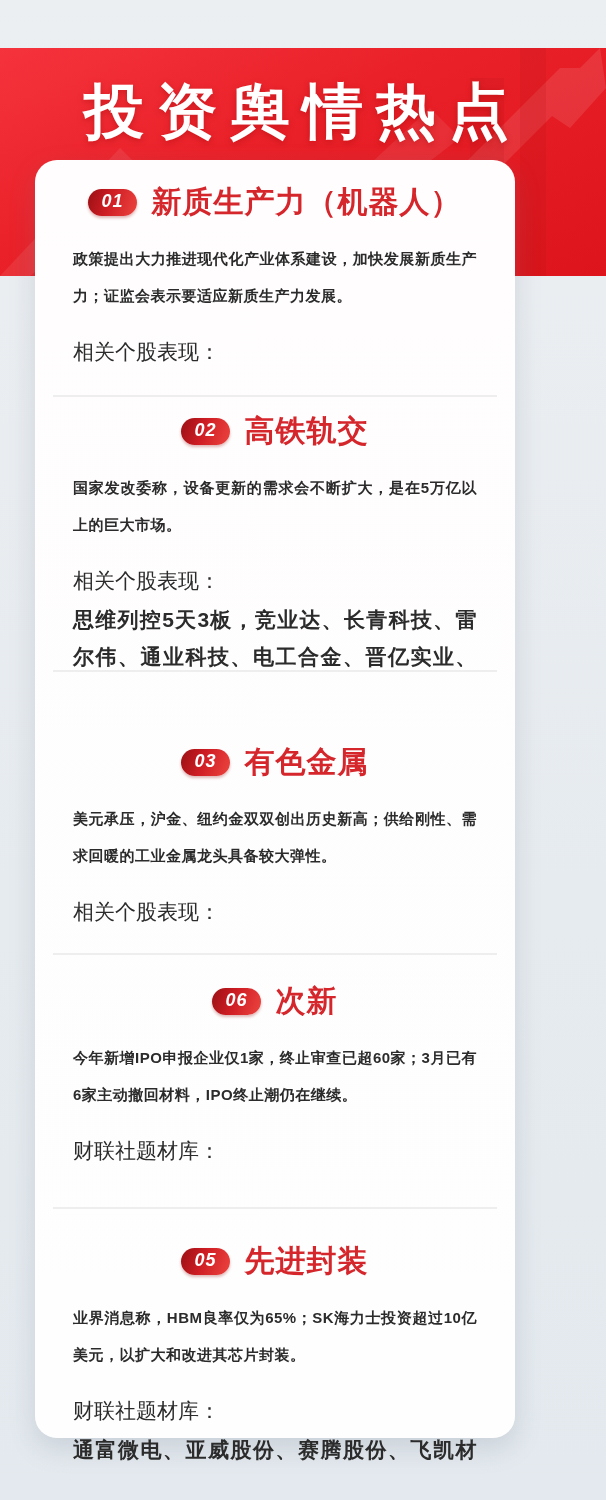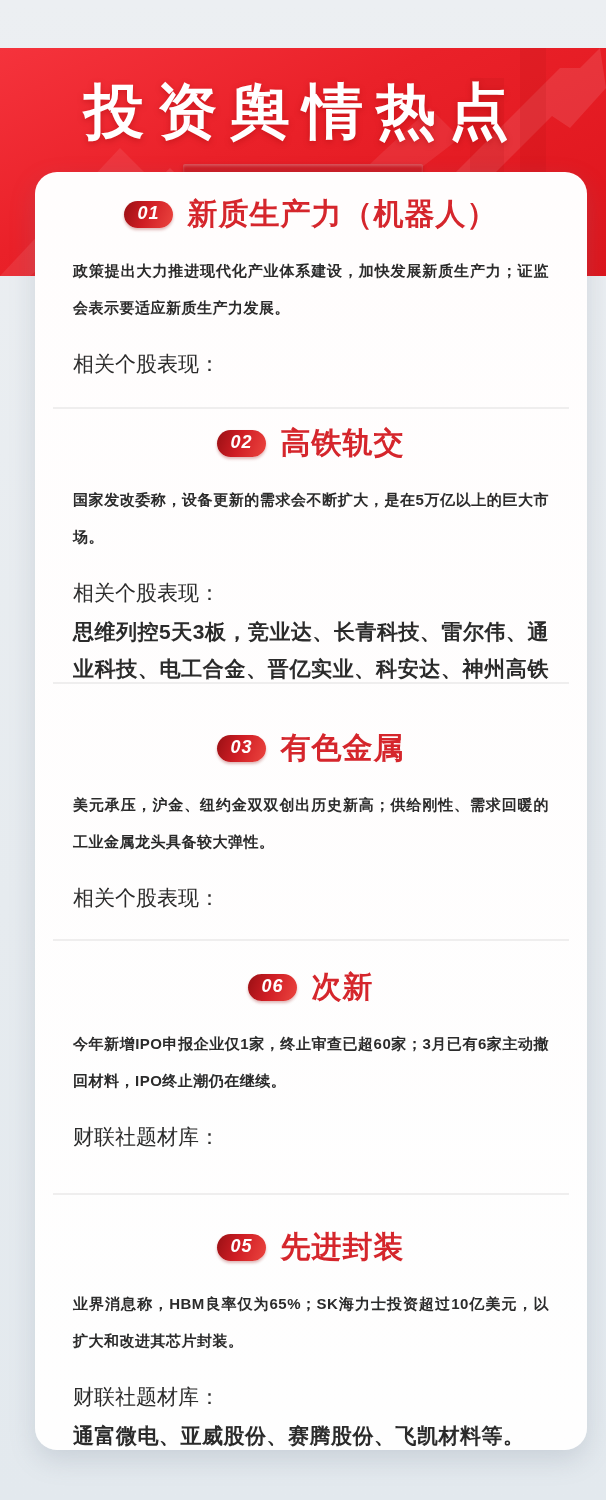--- a/index.html
+++ b/index.html
@@ -38,31 +38,31 @@
     border-radius: 2px;
     box-shadow: inset 0 2px 3px rgba(255,255,255,0.25), 0 2px 4px rgba(120,0,0,0.3);
     color: #ffffff;
     font-size: 28px;
     font-weight: bold;
     letter-spacing: 3px;
   }
 
   
   .card {
-    position: absolute; top: 172px; left: 35px;
-    width: 552px; height: 1278px;
+    position: absolute; top: 160px; left: 35px;
+    width: 480px; height: 1278px;
     background: linear-gradient(180deg, #fffdfd 0%, #fefefe 100%);
     border-radius: 22px;
     box-shadow: 0 10px 26px rgba(110, 125, 140, 0.22);
   }
 
   .section { padding: 0 38px; overflow: hidden; }
   .sec-1 { height: 235px; padding-top: 22px; }
   .sec-2 { height: 273px; padding-top: 14px; }
-  .sec-3 { height: 255px; padding-top: 44px; }
+  .sec-3 { height: 255px; padding-top: 44px; margin-top: 26px; }
   .sec-4 { height: 252px; padding-top: 26px; }
   .sec-5 { height: 263px; padding-top: 32px; }
 
   .divider { height: 0; border-top: 2px solid #efeeee; margin: 0 18px; }
 
   .sec-head {
     display: flex; justify-content: center; align-items: center; gap: 15px;
   }
   .badge {
     flex: none;

